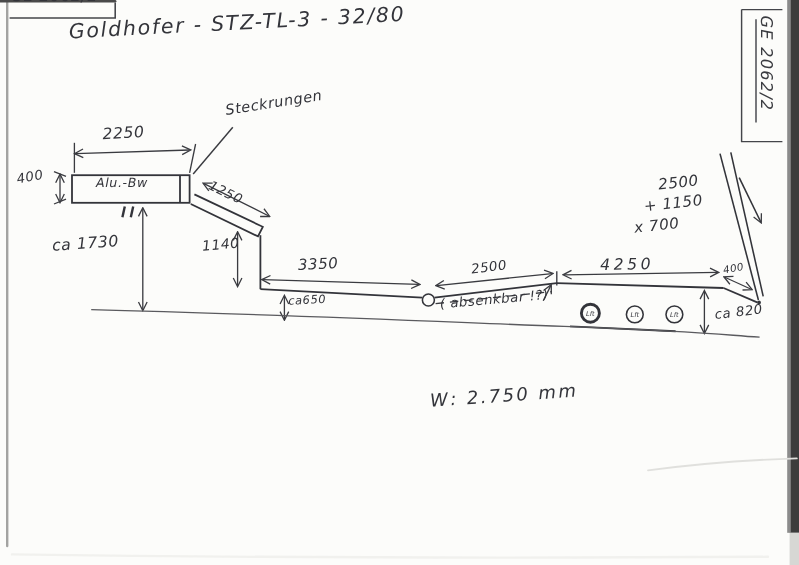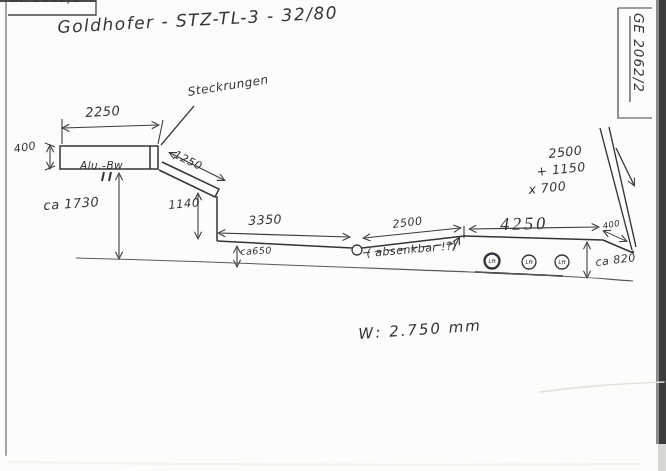--- a/index.html
+++ b/index.html
@@ -127,41 +127,41 @@
   </svg>
 
   <div class="hw" style="left:9px;top:-9px;font-size:13px;">GE 2062/2</div>
 
   <div class="hw" style="left:57px;top:19px;font-size:17px;transform:rotate(-3deg);letter-spacing:1.5px;">Goldhofer - STZ-TL-3 - 32/80</div>
 
   <div class="vstamp" style="left:631px;top:13px;font-size:13.5px;">GE 2062/2</div>
 
   <div class="hw" style="left:187px;top:86px;font-size:12px;transform:rotate(-9deg);">Steckrungen</div>
 
-  <div class="hw" style="left:80px;top:160px;font-size:10.5px;">Alu.-Bw</div>
+  <div class="hw" style="left:80px;top:148px;font-size:10.5px;">Alu.-Bw</div>
 
   <div class="hw" style="left:85px;top:106px;font-size:13px;transform:rotate(-3deg);">2250</div>
 
   <div class="hw" style="left:13px;top:144px;font-size:11px;transform:rotate(-10deg);">400</div>
 
   <div class="hw" style="left:43px;top:199px;font-size:13px;transform:rotate(-4deg);">ca 1730</div>
 
   <div class="hw" style="left:177px;top:149px;font-size:11px;transform:rotate(26deg);">1250</div>
 
   <div class="hw" style="left:168px;top:200px;font-size:11.5px;transform:rotate(-5deg);">1140</div>
 
   <div class="hw" style="left:248px;top:215px;font-size:12.5px;transform:rotate(-3deg);">3350</div>
 
   <div class="hw" style="left:240px;top:247px;font-size:9.5px;transform:rotate(-3deg);">ca650</div>
 
   <div class="hw" style="left:392px;top:219px;font-size:11px;transform:rotate(-7deg);">2500</div>
 
   <div class="hw" style="left:366px;top:248px;font-size:11px;transform:rotate(-5deg);">( absenkbar !?)</div>
 
-  <div class="hw" style="left:500px;top:215px;font-size:18px;transform:rotate(-1deg);letter-spacing:3px;font-family:Liberation Serif, serif;">4250</div>
+  <div class="hw" style="left:500px;top:215px;font-size:13px;transform:rotate(-1deg);letter-spacing:3px;">4250</div>
 
   <div class="hw" style="left:602px;top:222px;font-size:8.5px;transform:rotate(-10deg);">400</div>
 
   <div class="hw" style="left:595px;top:257px;font-size:11px;transform:rotate(-7deg);">ca 820</div>
 
   <div class="hw" style="left:548px;top:148px;font-size:12.5px;transform:rotate(-6deg);">2500</div>
   <div class="hw" style="left:536px;top:166px;font-size:12.5px;transform:rotate(-6deg);">+ 1150</div>
   <div class="hw" style="left:528px;top:184px;font-size:12.5px;transform:rotate(-6deg);">x 700</div>
 
   <div class="hw" style="left:358px;top:327px;font-size:15px;transform:rotate(-4deg);letter-spacing:2px;">W: 2.750 mm</div>

